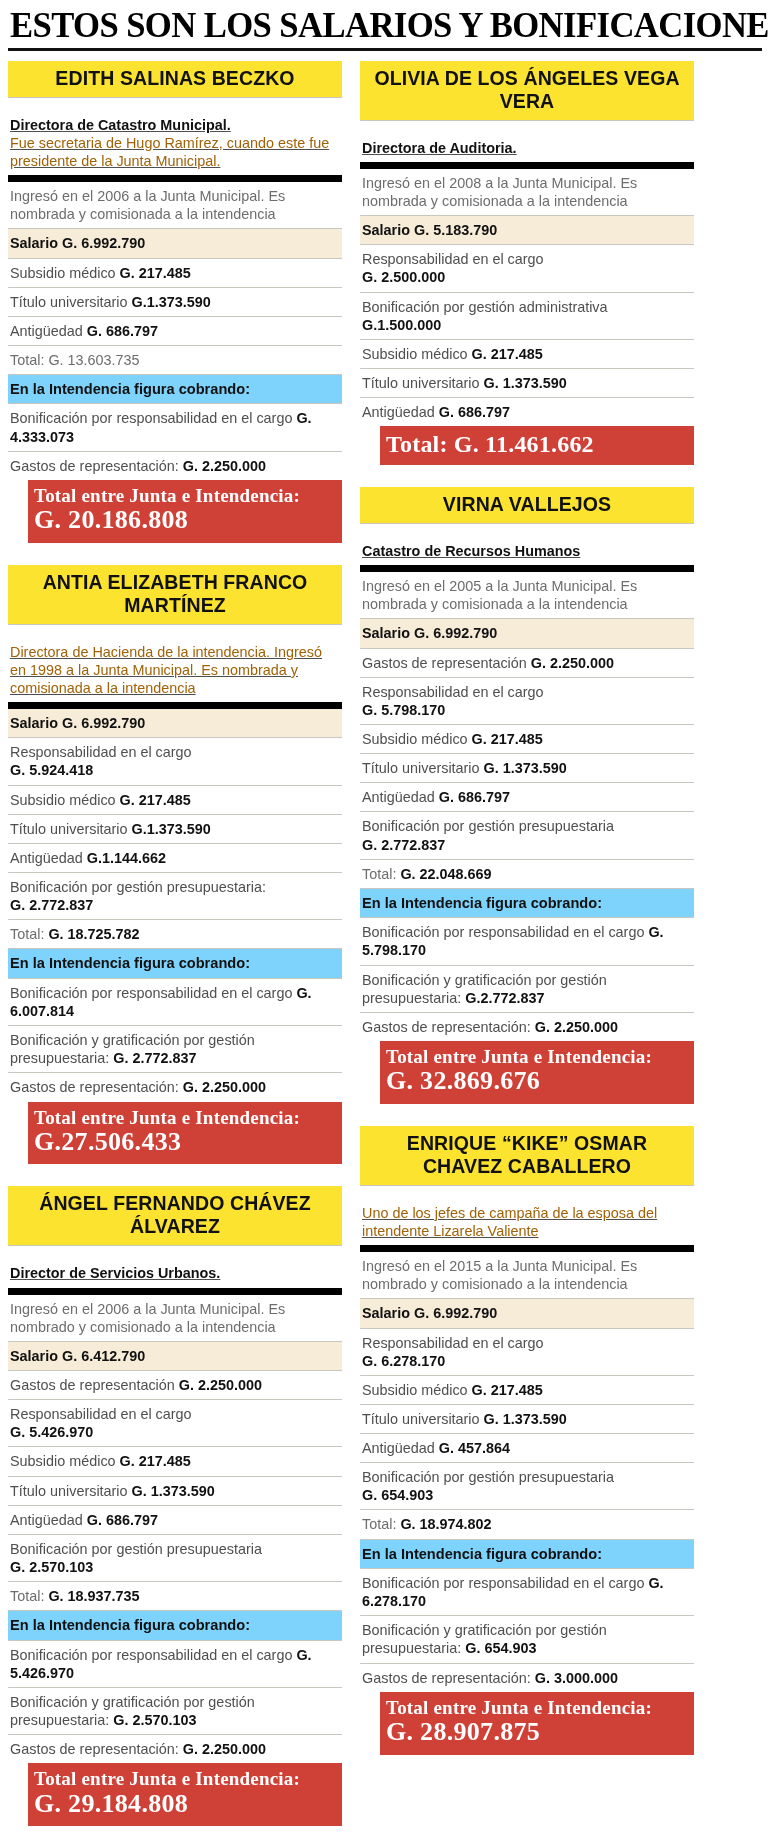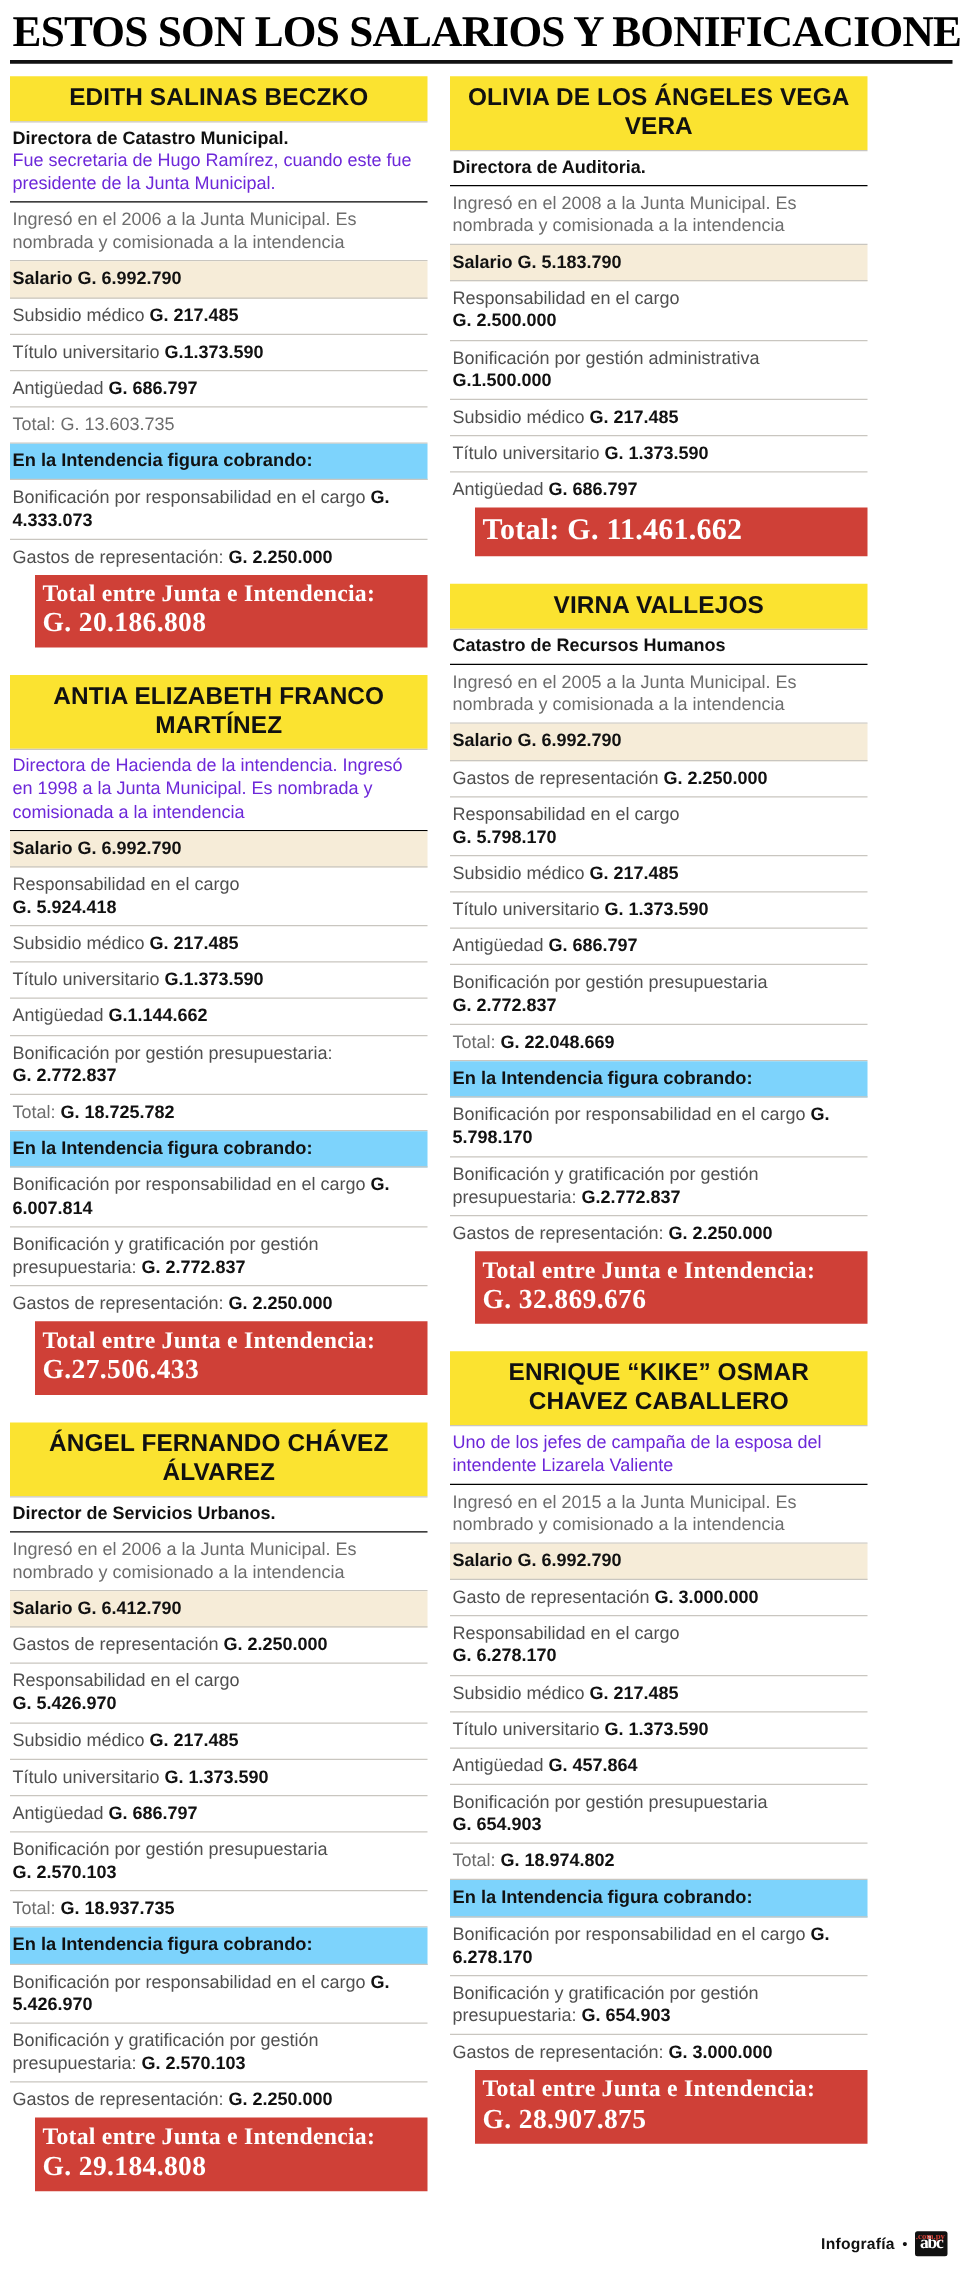--- a/index.html
+++ b/index.html
@@ -80,31 +80,32 @@
     line-height: 1.26;
     color: #4f4f4f;
     box-sizing: border-box;
   }
   .row:first-child { border-top: none; }
   .row b, .row .amt {
     color: #111;
     font-weight: 700;
   }
   .row.intro {
-    border-bottom: 1px solid #000000;
-    padding-top: 4px;
+    border-bottom: 7px solid #000000;
+    padding-top: 18px;
+    text-decoration: underline;
   }
   .row.intro .role {
     color: #111;
     font-weight: 700;
     display: block;
   }
   .row.intro .note {
     display: block;
-    color: #6d28d9;
+    color: #a16207;
   }
   .row.note-row {
     color: #6d6d6d;
   }
   .row.salary {
     background: #f6ecd8;
     color: #111;
     font-weight: 700;
   }
   .row.subtotal {
@@ -130,21 +131,21 @@
   }
   .total-banner .tline1 {
     display: block;
     font-size: 19px;
     font-weight: 700;
     line-height: 1.12;
     letter-spacing: 0.2px;
   }
   .total-banner .tline2 {
     display: block;
-    font-size: 22px;
+    font-size: 26px;
     font-weight: 700;
     line-height: 1.1;
     letter-spacing: 0.3px;
   }
   .total-banner.single {
     padding: 4px 6px 6px 6px;
   }
   .total-banner.single .tline1 {
     font-size: 24px;
     line-height: 1.2;
@@ -318,21 +319,20 @@
           </div>
         </div>
         <div class="card">
           <div class="card-name">ENRIQUE  “KIKE” OSMAR CHAVEZ  CABALLERO</div>
           <div class="card-body">
             <div class="row intro">
               <span class="note">Uno de los jefes de campaña de la esposa del intendente Lizarela Valiente</span>
             </div>
             <div class="row note-row">Ingresó en el 2015 a la Junta Municipal. Es nombrado  y comisionado a la intendencia</div>
             <div class="row salary">Salario G. 6.992.790</div>
-            <div class="row">Gasto de representación <b>G. 3.000.000</b></div>
             <div class="row">Responsabilidad en el cargo <br><b>G. 6.278.170</b></div>
             <div class="row">Subsidio médico <b>G. 217.485</b></div>
             <div class="row">Título universitario <b>G. 1.373.590</b></div>
             <div class="row">Antigüedad <b>G. 457.864</b></div>
             <div class="row">Bonificación por gestión presupuestaria <br><b>G. 654.903</b></div>
             <div class="row subtotal">Total: <b>G. 18.974.802</b></div>
             <div class="row section-head">En la Intendencia figura cobrando:</div>
             <div class="row">Bonificación por responsabilidad en el cargo <b>G. 6.278.170</b></div>
             <div class="row">Bonificación y gratificación por gestión presupuestaria: <b>G. 654.903</b></div>
             <div class="row last">Gastos de representación: <b>G. 3.000.000</b></div>

